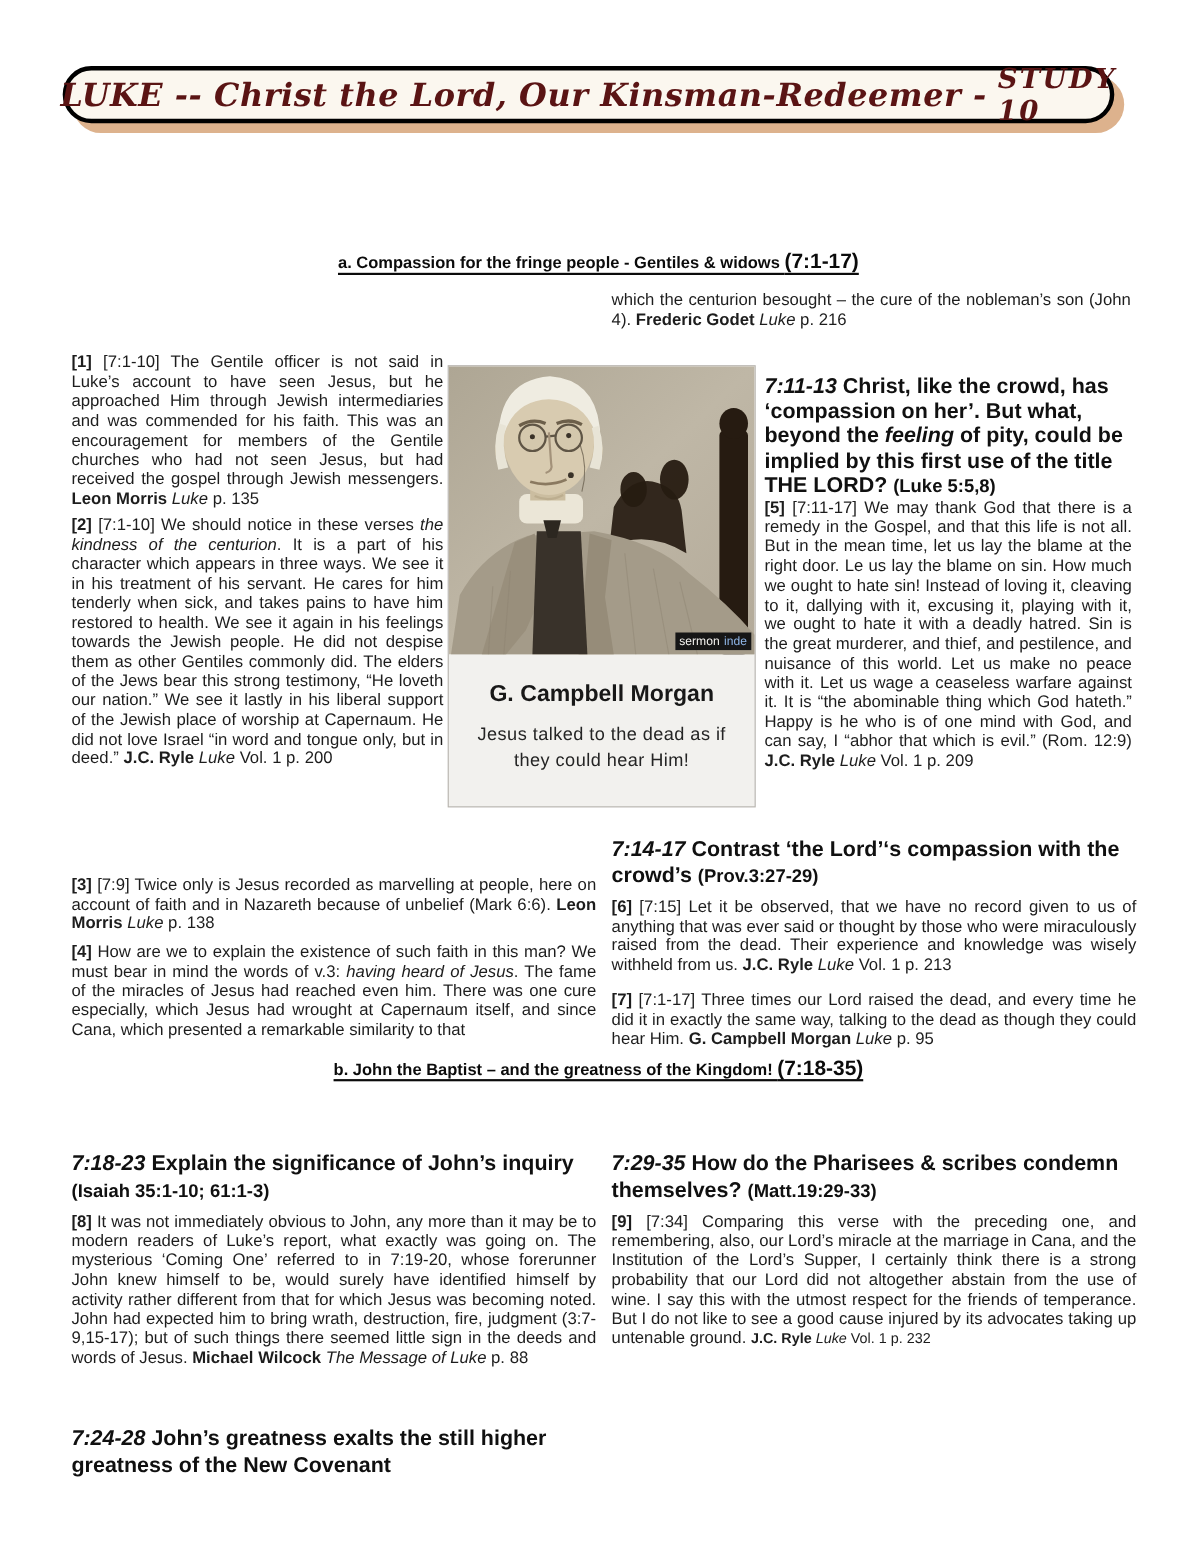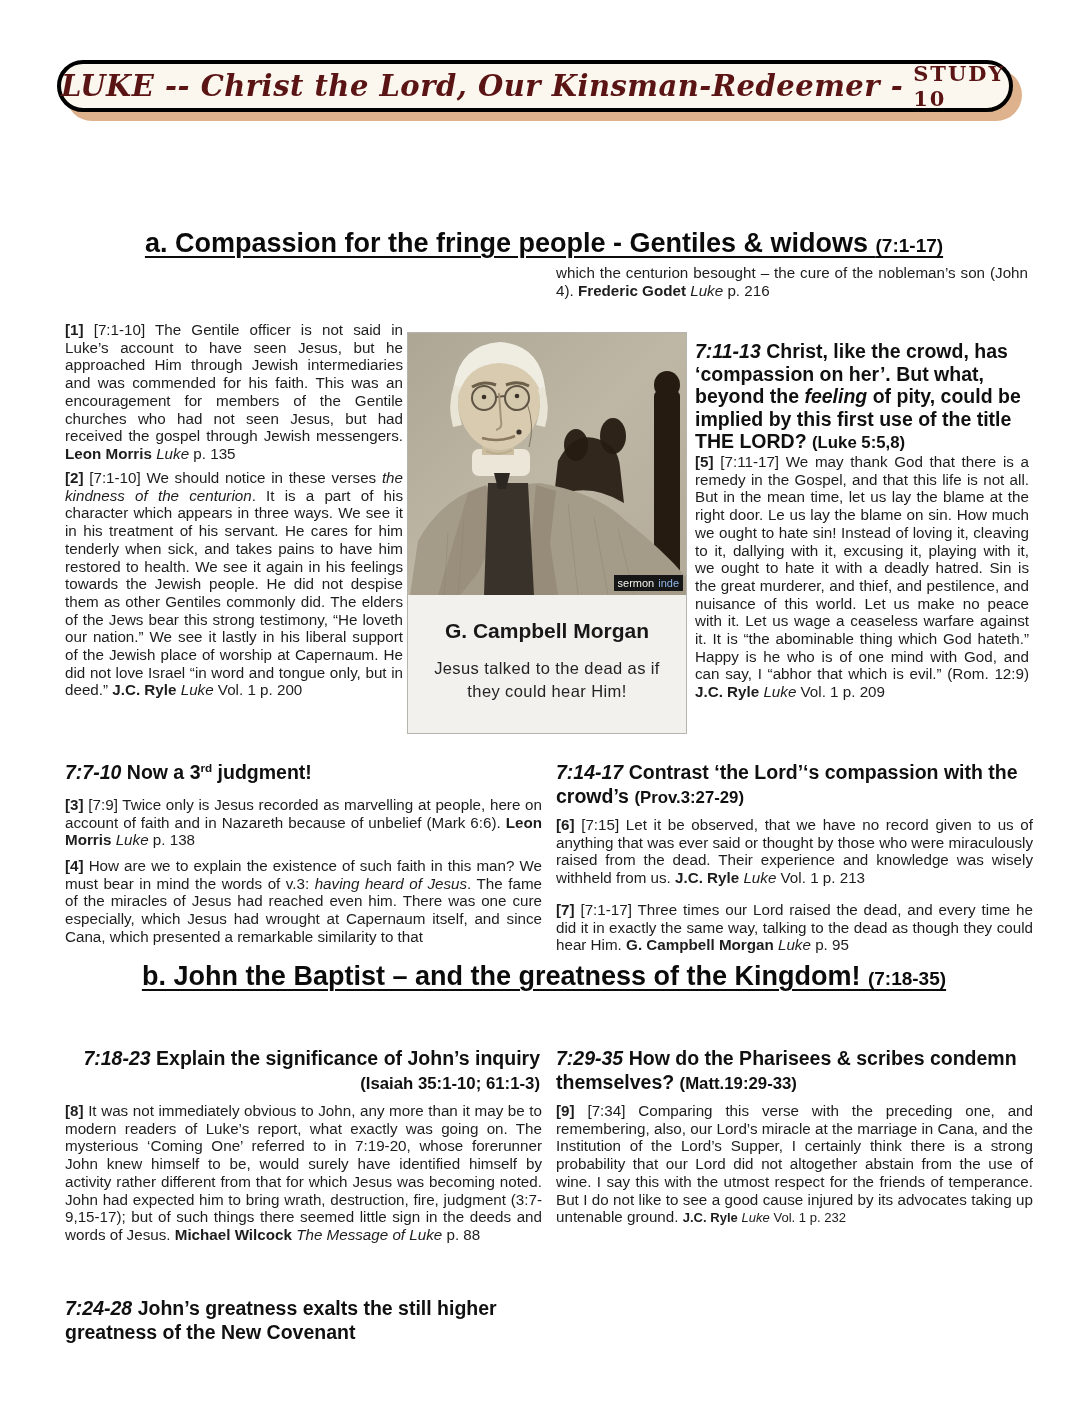--- a/index.html
+++ b/index.html
@@ -14,32 +14,32 @@
     left:57px;top:60px;width:948px;height:44px;
     background:#fbf7ef;border:4px solid #000;border-radius:30px;
     box-shadow:9px 9px 0 #ddb28d;
     display:flex;align-items:center;justify-content:center;gap:10px;
   }
   .banner-main{
     font-family:"DejaVu Serif", serif;font-weight:700;font-style:italic;
     font-size:29px;color:#5a1414;letter-spacing:0.5px;white-space:nowrap;
   }
   .banner-study{
-    font-family:"DejaVu Serif", serif;font-weight:700;
-    font-size:21px;color:#5a1414;letter-spacing:2px;
+    font-family:"DejaVu Serif", serif;font-weight:700;font-style:italic;
+    font-size:25px;color:#5a1414;letter-spacing:2px;
   }
 
   
   .title{
     left:0;top:150px;width:1088px;text-align:center;
     font-size:46px;font-weight:700;letter-spacing:-1px;color:#090909;
   }
   .sec-head{left:0;width:1088px;text-align:center;font-weight:700;color:#0b0b0b;}
   .sec-head .u{text-decoration:underline;text-decoration-thickness:2px;text-underline-offset:4px;}
-  .sec-head .main{font-size:27px;}
+  .sec-head .main{font-size:15px;}
   .sec-head .ref{font-size:19px;}
 
   
   .h3{font-size:19.5px;line-height:1.24;font-weight:700;color:#101010;text-align:left;}
   .body{font-size:15.2px;line-height:17.7px;text-align:justify;color:#1d1d1d;}
   .rich .b{font-weight:700;}
   .rich .i{font-style:italic;}
   .rich .bi{font-weight:700;font-style:italic;}
   .rich .sup{vertical-align:super;font-size:0.6em;line-height:0;}
   .rich .small{font-size:0.86em;}
@@ -150,32 +150,31 @@
     </div>
     <div class="caption">
       <div class="caption-name">G. Campbell Morgan</div>
       <div class="caption-text">Jesus talked to the dead as if they could hear Him!</div>
     </div>
   </div>
 
   <div class="blk h3 rich" style="left:695px;top:340px;width:334px;line-height:1.16;"><span class="bi">7:11-13</span><span class="b">  Christ, like the crowd, has ‘compassion on her’. But what, beyond the </span><span class="bi">feeling</span><span class="b"> of pity, could be implied by this first use of the title THE LORD?  </span><span class="b small">(Luke 5:5,8)</span></div>
   <div class="blk body rich" style="left:695px;top:453px;width:334px;"><span class="b">[5]</span><span>  [7:11-17] We may thank God that there is a remedy in the Gospel, and that this life is not all.  But in the mean time, let us lay the blame at the right door.  Le us lay the blame on sin.  How much we ought to hate sin!  Instead of loving it, cleaving to it, dallying with it, excusing it, playing with it, we ought to hate it with a deadly hatred.  Sin is the great murderer, and thief, and pestilence, and nuisance of this world.  Let us make no peace with it.  Let us wage a ceaseless warfare against it.  It is “the abominable thing which God hateth.”  Happy is he who is of one mind with God, and can say, I “abhor that which is evil.”  (Rom. 12:9)  </span><span class="b">J.C. Ryle</span><span> </span><span class="i">Luke</span><span>  Vol. 1  p. 209</span></div>
 
-  <div class="blk h3 rich" style="left:65px;top:760px;width:475px;"><span class="bi">7:7-10</span><span class="b">  Now a 3</span><span class="b sup">rd</span><span class="b"> judgment!</span></div>
   <div class="blk body rich" style="left:65px;top:796px;width:477px;"><span class="b">[3]</span><span>  [7:9] Twice only is Jesus recorded as marvelling at people, here on account of faith and in Nazareth because of unbelief (Mark 6:6).  </span><span class="b">Leon Morris</span><span> </span><span class="i">Luke</span><span> p. 138</span></div>
   <div class="blk body rich" style="left:65px;top:857px;width:477px;"><span class="b">[4]</span><span>  How are we to explain the existence of such faith in this man? We must bear in mind the words of v.3: </span><span class="i">having heard of Jesus</span><span>. The fame of the miracles of Jesus had reached even him. There was one cure especially, which Jesus had wrought at Capernaum itself, and since Cana,  which presented a remarkable  similarity to that</span></div>
 
   <div class="blk h3 rich" style="left:556px;top:760px;width:475px;"><span class="bi">7:14-17</span><span class="b">  Contrast ‘the Lord’‘s compassion with the crowd’s  </span><span class="b small">(Prov.3:27-29)</span></div>
   <div class="blk body rich" style="left:556px;top:816px;width:477px;"><span class="b">[6]</span><span>  [7:15] Let it be observed, that we have no record given to us of anything that was ever said or thought by those who were miraculously raised from the dead. Their experience and knowledge was wisely withheld from us.  </span><span class="b">J.C. Ryle</span><span> </span><span class="i">Luke</span><span>  Vol. 1  p. 213</span></div>
   <div class="blk body rich" style="left:556px;top:901px;width:477px;"><span class="b">[7]</span><span>  [7:1-17] Three times our Lord raised the dead, and every time he did it in exactly the same way, talking to the dead as though they could hear Him.  </span><span class="b">G. Campbell Morgan</span><span> </span><span class="i">Luke</span><span> p. 95</span></div>
 
   <div class="blk sec-head" style="top:961px;">
     <span class="u"><span class="main">b.  John the Baptist – and the greatness of the Kingdom!  </span><span class="ref">(7:18-35)</span></span>
   </div>
 
-  <div class="blk h3 rich" style="left:65px;top:1046px;width:475px;text-align:right;"><span class="bi">7:18-23</span><span class="b">  Explain the significance of John’s inquiry  </span><span class="b small">(Isaiah 35:1-10; 61:1-3)</span></div>
+  <div class="blk h3 rich" style="left:65px;top:1046px;width:475px;"><span class="bi">7:18-23</span><span class="b">  Explain the significance of John’s inquiry  </span><span class="b small">(Isaiah 35:1-10; 61:1-3)</span></div>
   <div class="blk body rich" style="left:65px;top:1102px;width:477px;"><span class="b">[8]</span><span>  It was not immediately obvious to John, any more than it may be to modern readers of Luke’s report, what exactly was going on. The mysterious ‘Coming One’ referred to in 7:19-20, whose forerunner John knew himself to be, would surely have identified himself by activity rather different from that for which Jesus was becoming noted. John had expected him to bring wrath, destruction, fire, judgment (3:7-9,15-17); but of such things there seemed little sign in the deeds and words of Jesus.  </span><span class="b">Michael Wilcock</span><span> </span><span class="i">The Message of Luke</span><span> p. 88</span></div>
   <div class="blk h3 rich" style="left:65px;top:1296px;width:477px;"><span class="bi">7:24-28</span><span class="b">  John’s greatness exalts the still higher greatness of the New Covenant</span></div>
 
   <div class="blk h3 rich" style="left:556px;top:1046px;width:475px;"><span class="bi">7:29-35</span><span class="b">  How do the Pharisees &amp; scribes condemn themselves?  </span><span class="b small">(Matt.19:29-33)</span></div>
   <div class="blk body rich" style="left:556px;top:1102px;width:477px;"><span class="b">[9]</span><span>  [7:34] Comparing this verse with the preceding one, and remembering, also, our Lord’s miracle at the marriage in Cana, and the Institution of the Lord’s Supper, I certainly think there is a strong probability that our Lord did not altogether abstain from the use of wine. I say this with the utmost respect for the friends of temperance. But I do not like to see a good cause injured by its advocates taking up untenable ground.  </span><span class="b small">J.C. Ryle</span><span class="small"> </span><span class="i small">Luke</span><span class="small">  Vol. 1 p. 232</span></div>
 
 </div>
 
 </body></html>

